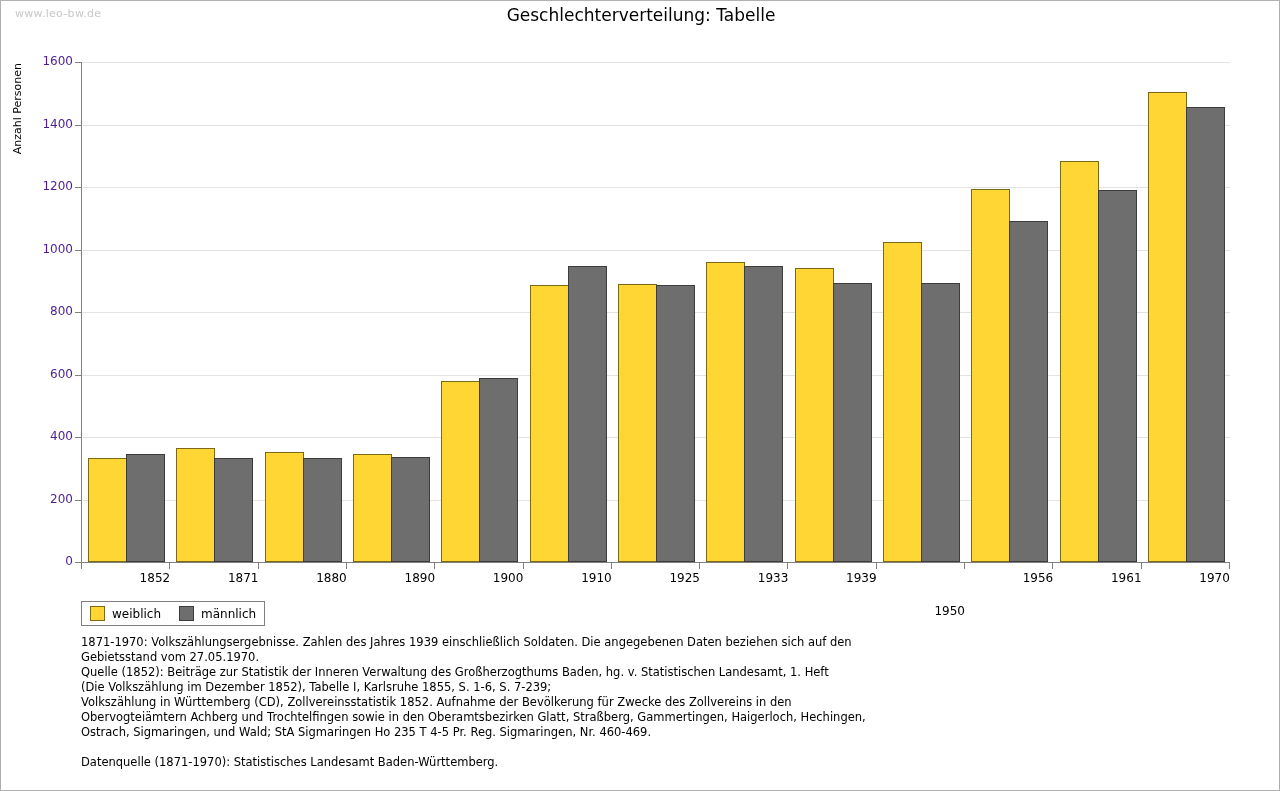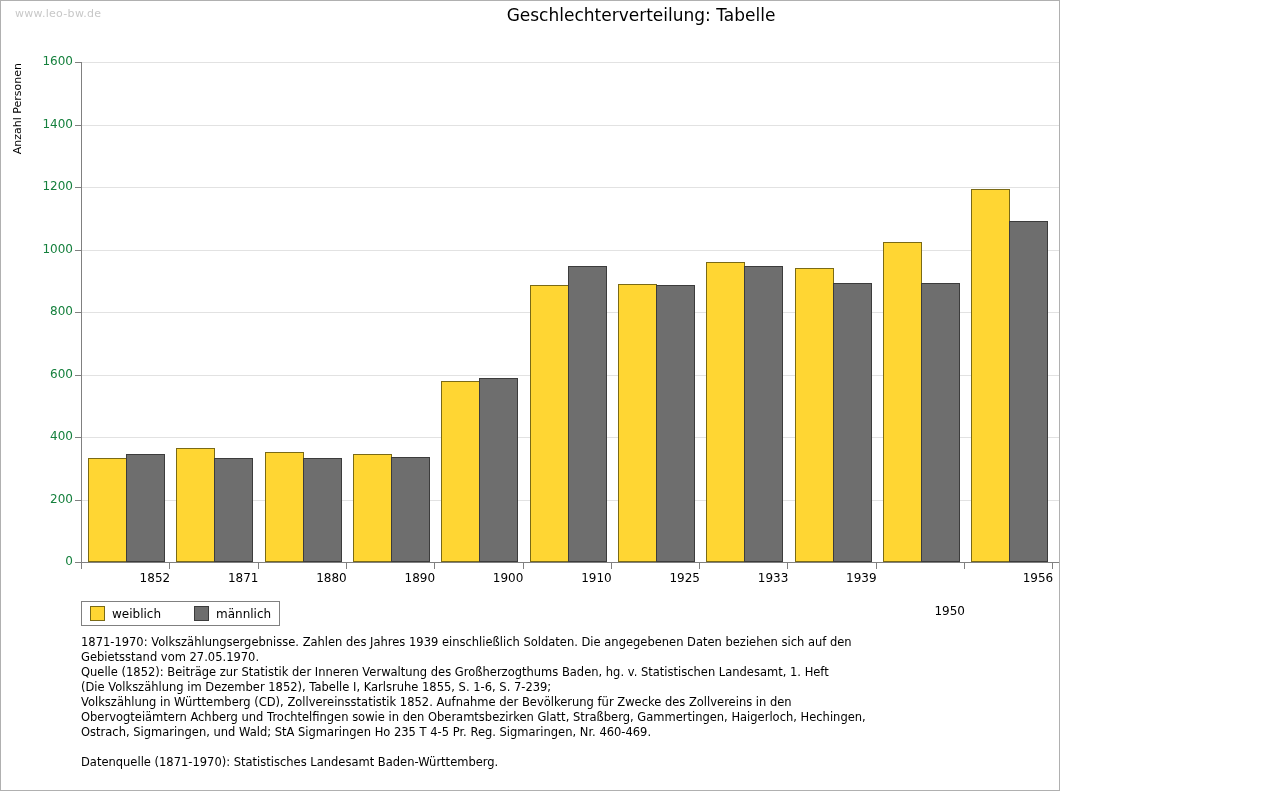--- a/index.html
+++ b/index.html
@@ -6,21 +6,21 @@
     margin: 0;
     padding: 0;
     background: #ffffff;
   }
   body {
     font-family: "DejaVu Sans", sans-serif;
     color: #000000;
   }
   #page {
     position: relative;
-    width: 1060px;
+    width: 1280px;
     height: 791px;
     background: #ffffff;
     border: 1px solid #b0b0b0;
     box-sizing: border-box;
     overflow: hidden;
   }
   .watermark {
     position: absolute;
     left: 14px;
     top: 6px;
@@ -54,21 +54,21 @@
     width: 1148px;
     height: 1px;
     background: #e2e2e2;
   }
   .ytick-label {
     position: absolute;
     right: 1212px;
     width: 60px;
     text-align: right;
     font-size: 12px;
-    color: #15803d;
+    color: #4c1d95;
   }
   .ytick-mark {
     position: absolute;
     left: 74px;
     width: 6px;
     height: 1px;
     background: #808080;
   }
   .axis-ylabel-wrap {
     position: absolute;
@@ -123,21 +123,21 @@
   #legend {
     position: absolute;
     left: 80px;
     top: 600px;
     border: 1px solid #808080;
     background: #ffffff;
     padding: 4px 8px;
     font-size: 12px;
     display: flex;
     align-items: center;
-    gap: 33px;
+    gap: 18px;
   }
   .legend-item {
     display: flex;
     align-items: center;
     gap: 7px;
   }
   .legend-swatch {
     width: 13px;
     height: 13px;
     display: inline-block;

